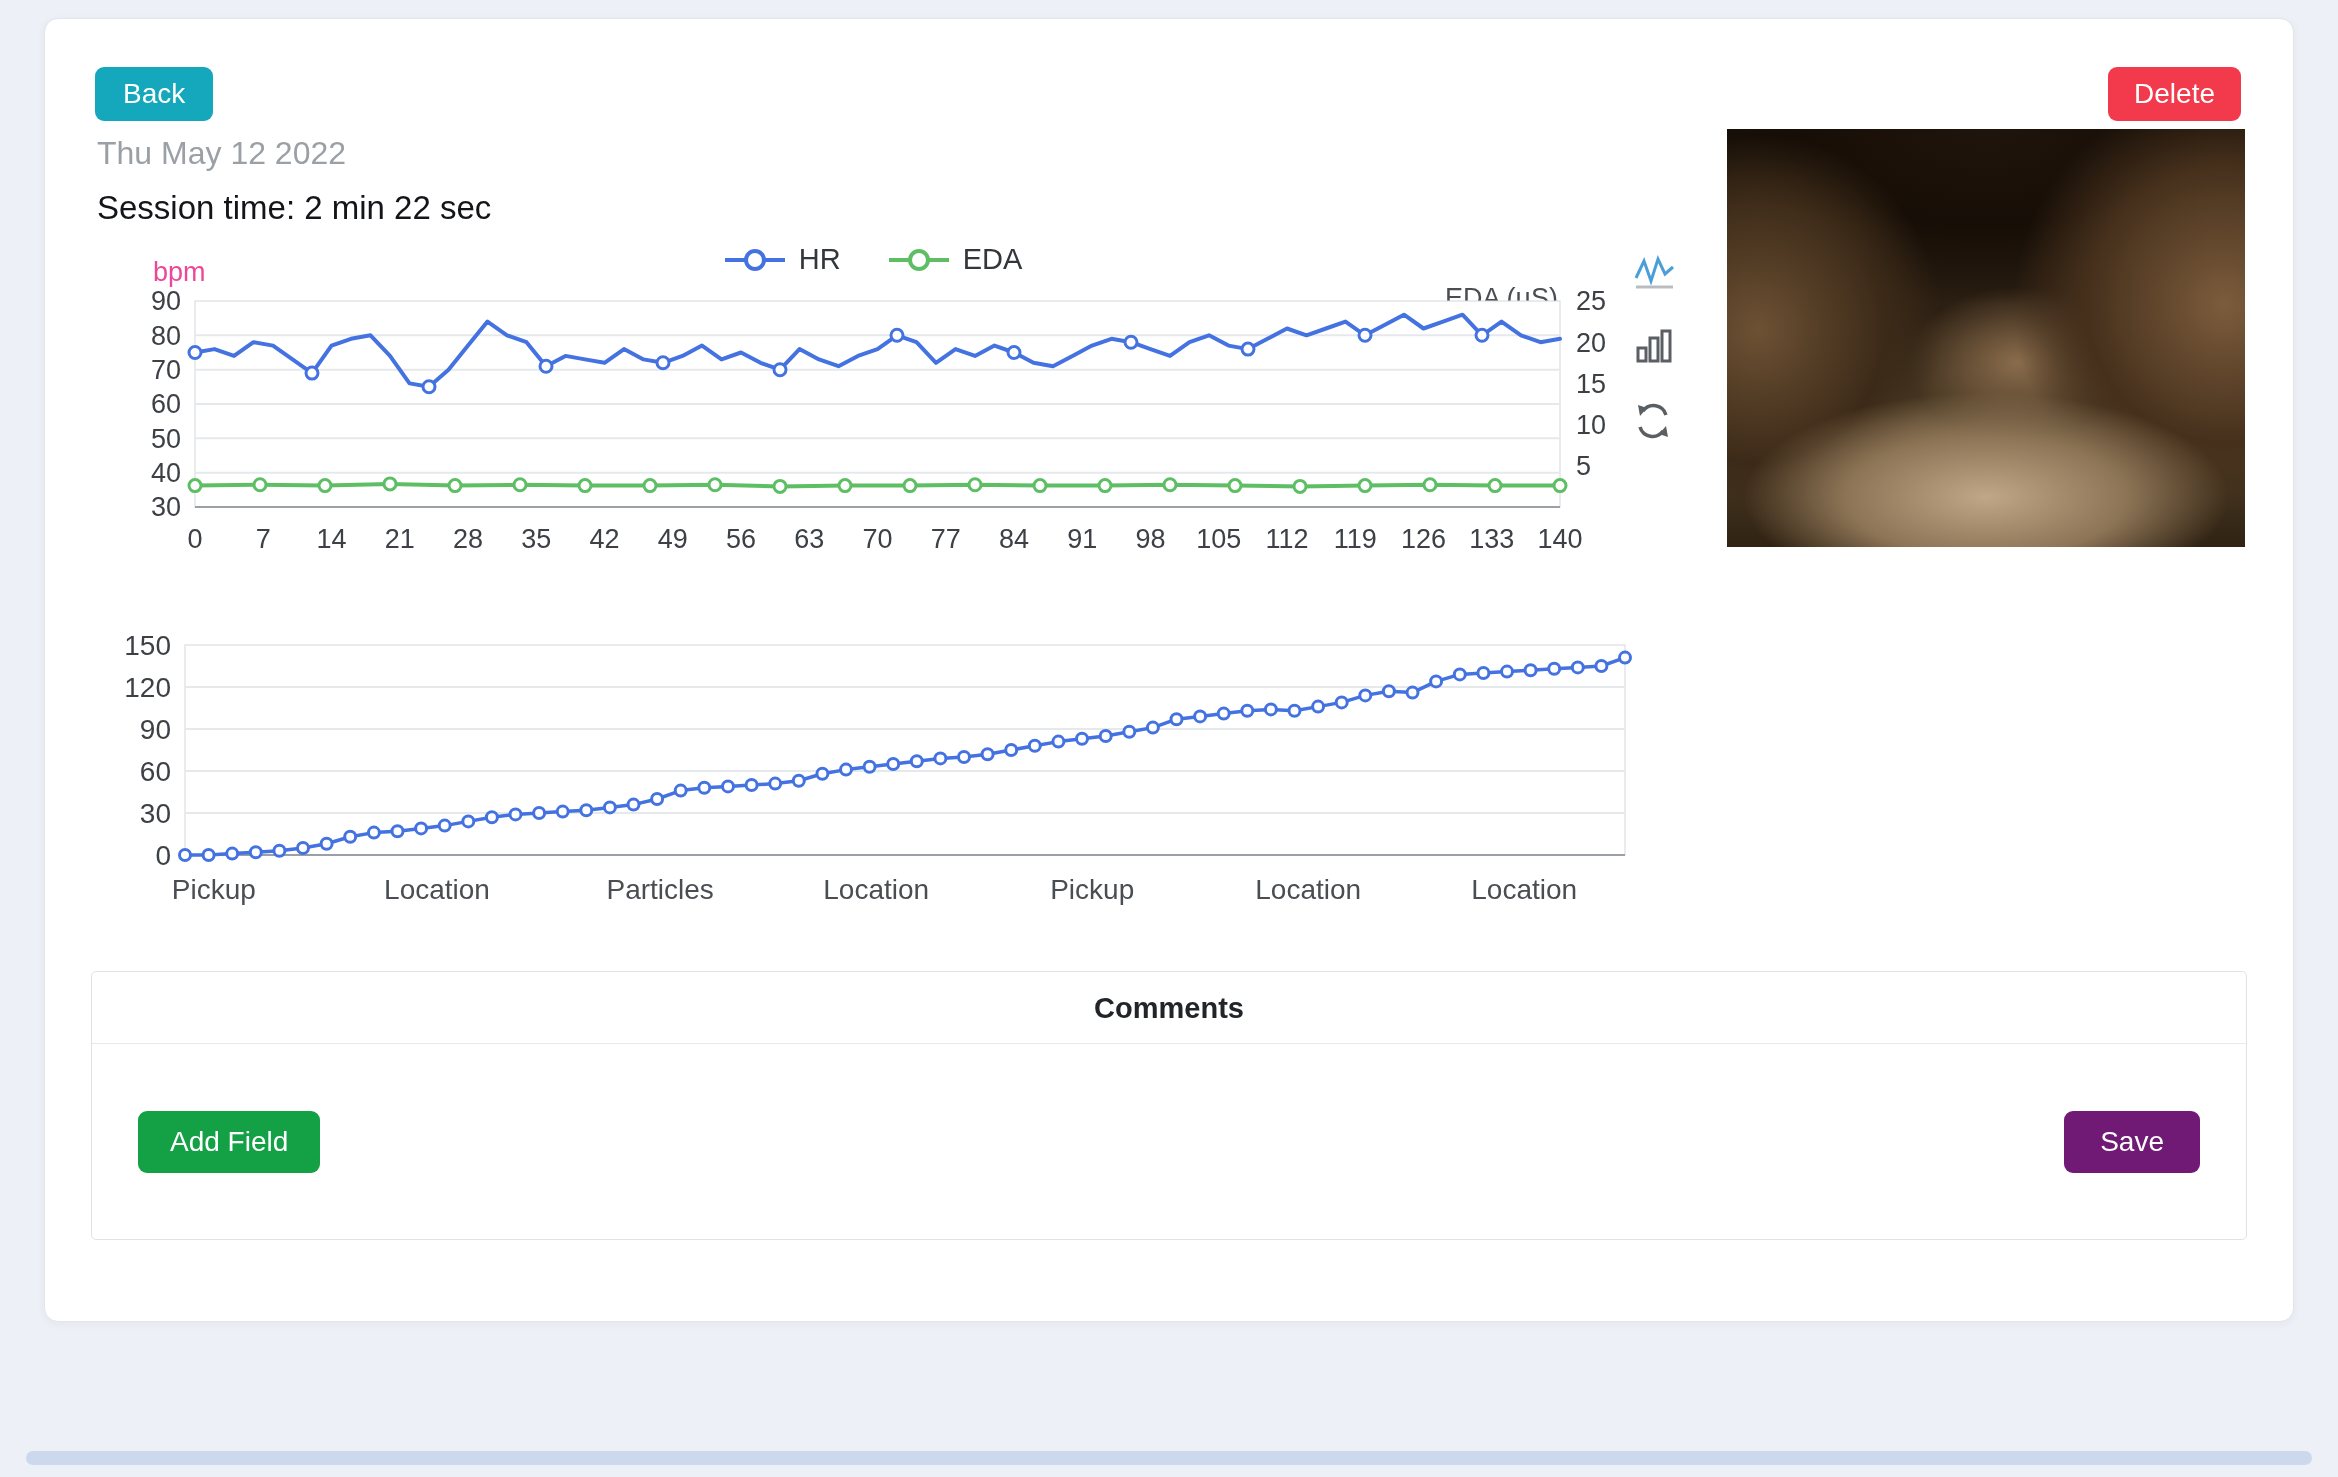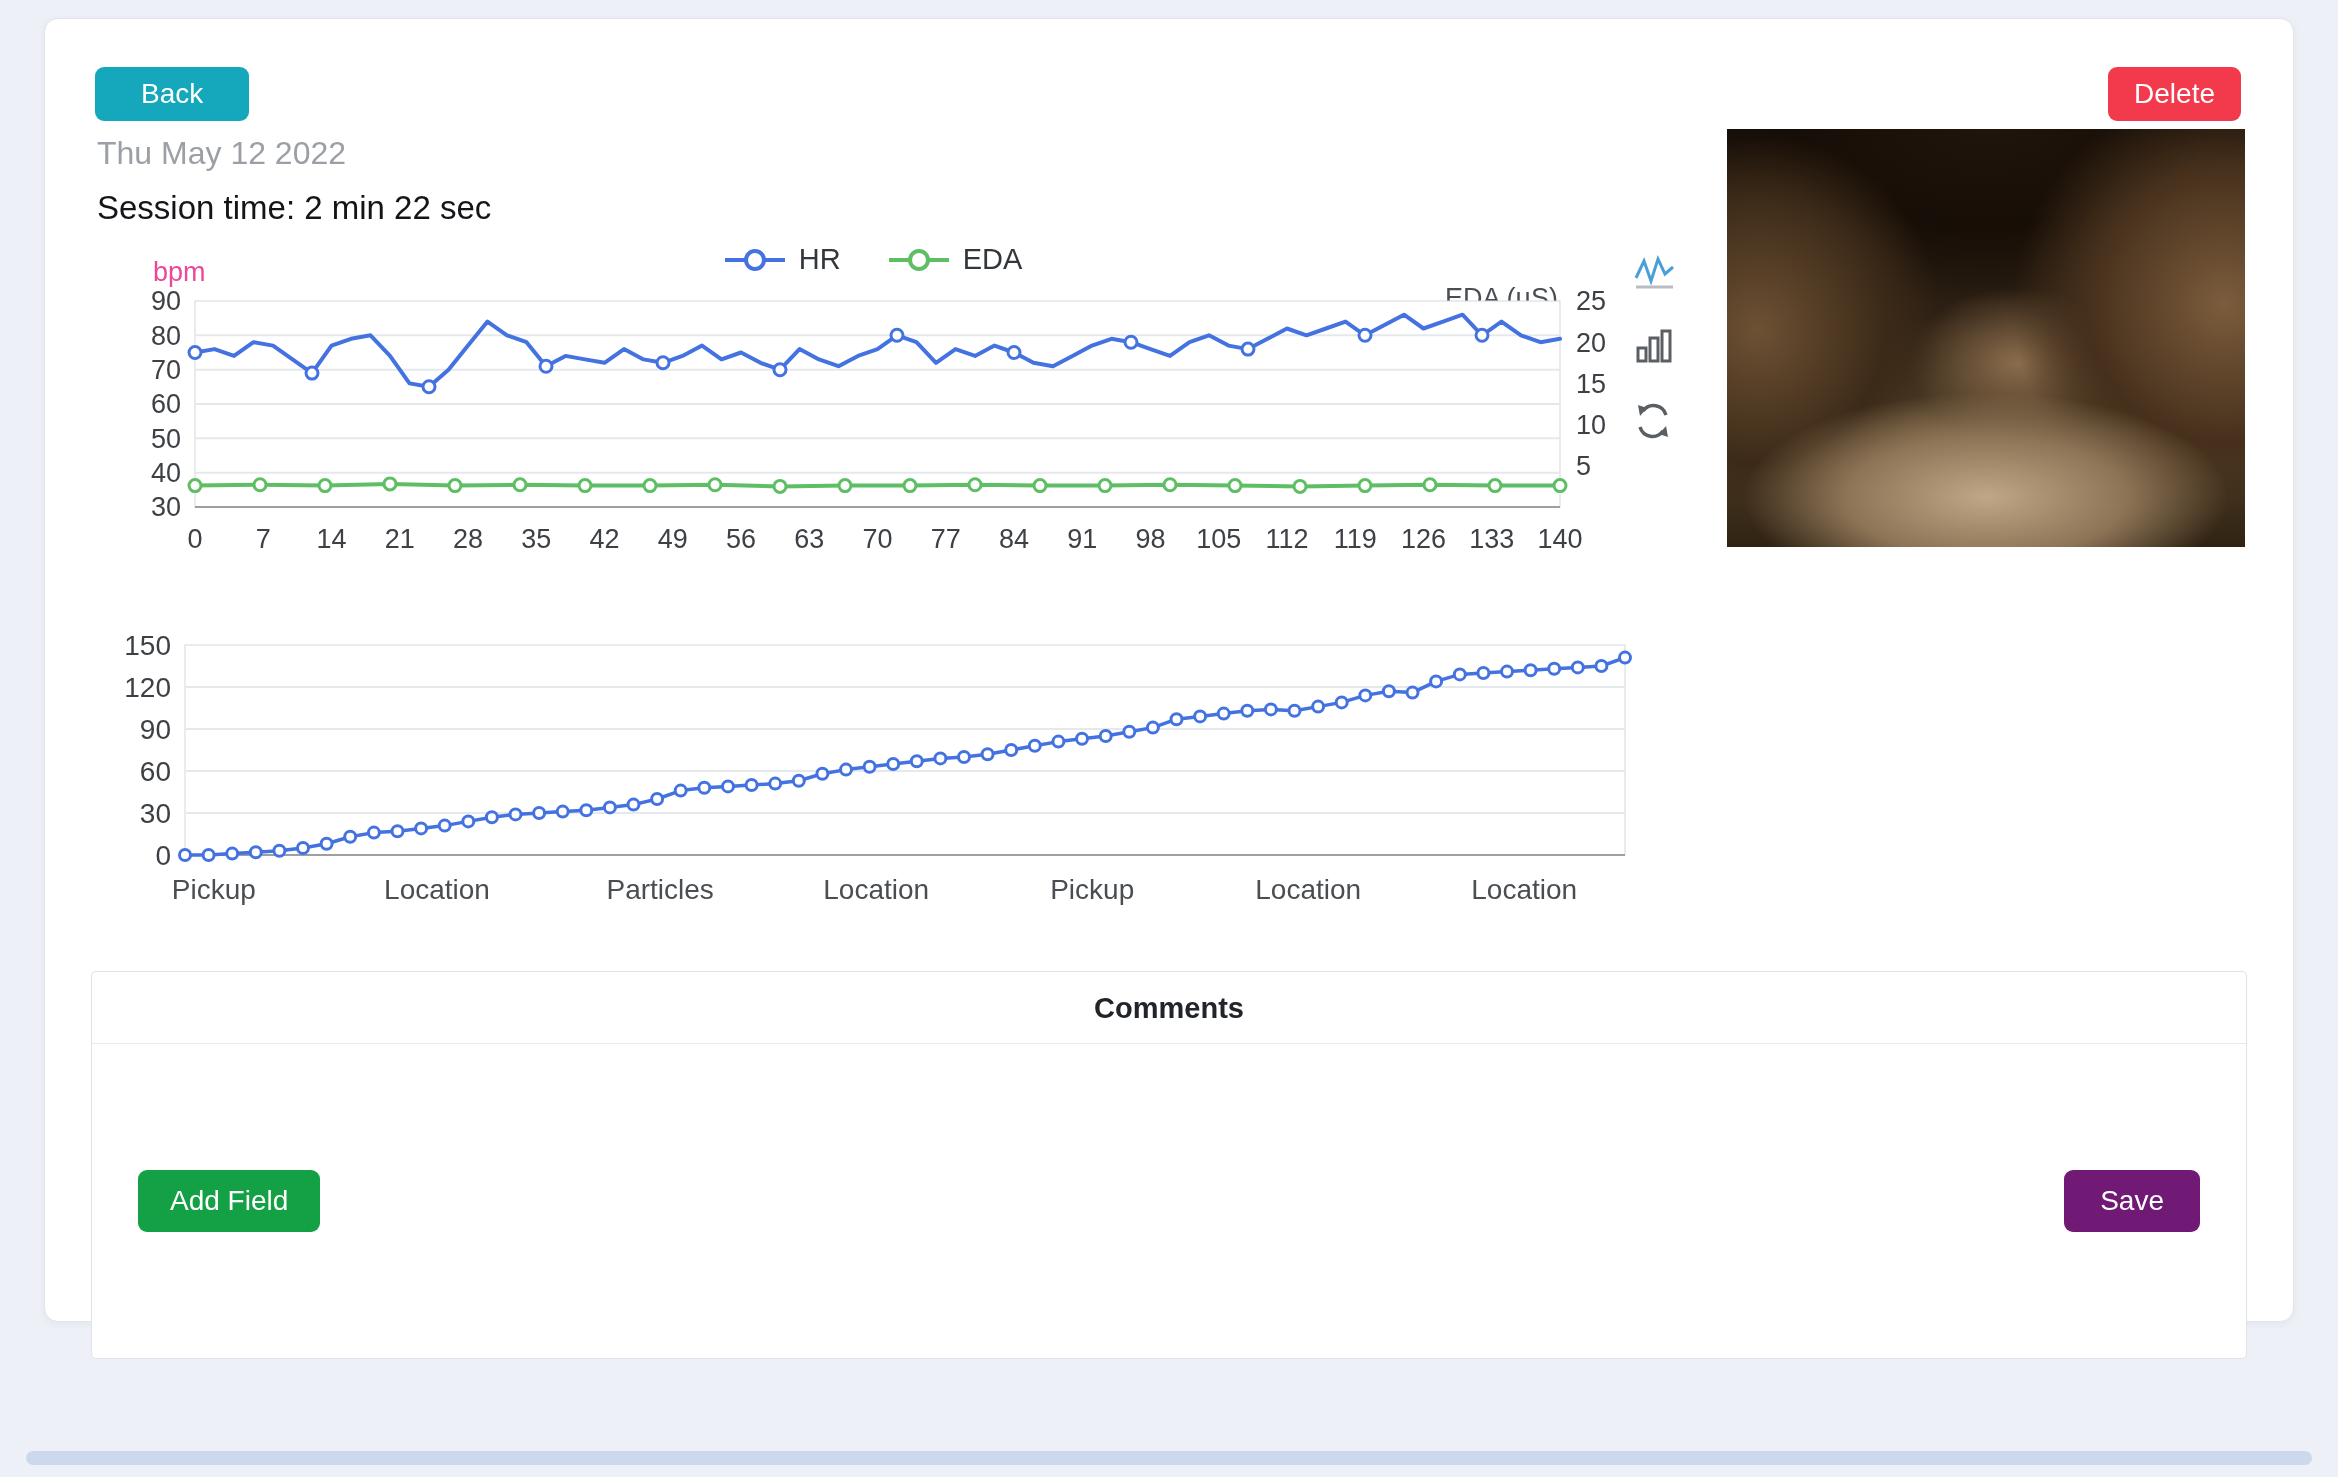--- a/index.html
+++ b/index.html
@@ -14,21 +14,21 @@
   .page-title{font-size:40px;font-weight:700;margin:16px 6px 26px;color:#17191c;}
   .card{
     position:relative;
     background:#ffffff;
     border:1px solid #e2e5ea;
     border-radius:14px;
     box-shadow:0 2px 8px rgba(30,40,60,.05);
     height:1302px;
   }
   .btn{border:none;border-radius:9px;color:#fff;font-size:28px;font-family:inherit;cursor:pointer;line-height:1;}
-  .btn-back{position:absolute;left:50px;top:48px;padding:13px 46px;}
+  .btn-back{position:absolute;left:50px;top:48px;padding:13px 28px;}
   .btn-delete{position:absolute;right:52px;top:48px;padding:13px 26px;}
   .session-date{position:absolute;left:52px;top:116px;font-size:32px;color:#9aa0a6;text-align:right;}
   .session-time{position:absolute;left:52px;top:170px;font-size:33px;color:#141518;}
   .axis-corner{position:absolute;font-size:27px;}
   .corner-bpm{left:108px;top:238px;color:#ec4899;}
   .corner-eda{left:1400px;top:228px;color:#4a4e53;width:210px;margin-top:36px;}
   .legend{position:absolute;display:flex;justify-content:center;align-items:center;gap:46px;}
   .legend-1{left:55px;top:224px;width:1545px;}
   .legend-2{left:45px;top:566px;width:1560px;}
   .legend-item{display:inline-flex;align-items:center;gap:12px;font-size:29px;color:#33373b;cursor:pointer;}
@@ -41,21 +41,21 @@
     position:absolute;left:1682px;top:110px;width:518px;height:418px;
     background:
       radial-gradient(ellipse 60% 32% at 50% 88%, #c0a787 0%, #8d7456 45%, rgba(60,44,28,0) 78%),
       radial-gradient(ellipse 42% 55% at 6% 48%, #6d5134 0%, #3c2a18 58%, rgba(20,14,8,0) 85%),
       radial-gradient(ellipse 48% 60% at 96% 42%, #7c5c3c 0%, #46301c 55%, rgba(20,14,8,0) 85%),
       radial-gradient(ellipse 70% 42% at 50% 0%, #20150c 0%, rgba(22,13,6,.92) 55%, rgba(22,13,6,0) 100%),
       radial-gradient(ellipse 30% 26% at 56% 56%, #8a6c4c 0%, rgba(70,50,30,0) 70%),
       linear-gradient(180deg,#16100a 0%,#2d2013 45%,#514028 72%,#302313 100%);
   }
   .comments{
-    position:absolute;left:46px;right:46px;top:952px;height:388px;
+    position:absolute;left:46px;right:46px;top:952px;height:269px;
     border:1px solid #dfe3e8;border-radius:5px;background:#fff;
     display:flex;flex-direction:column;box-sizing:border-box;
   }
   .comments-header{
     text-align:center;font-size:29px;font-weight:700;color:#212529;
     padding:20px 0 18px;border-bottom:1px solid #e7e9ec;
   }
   .comments-body{flex:1;display:flex;align-items:center;justify-content:space-between;padding:0 46px;}
   .btn-add{padding:17px 32px;}
   .btn-save{padding:17px 36px;}

